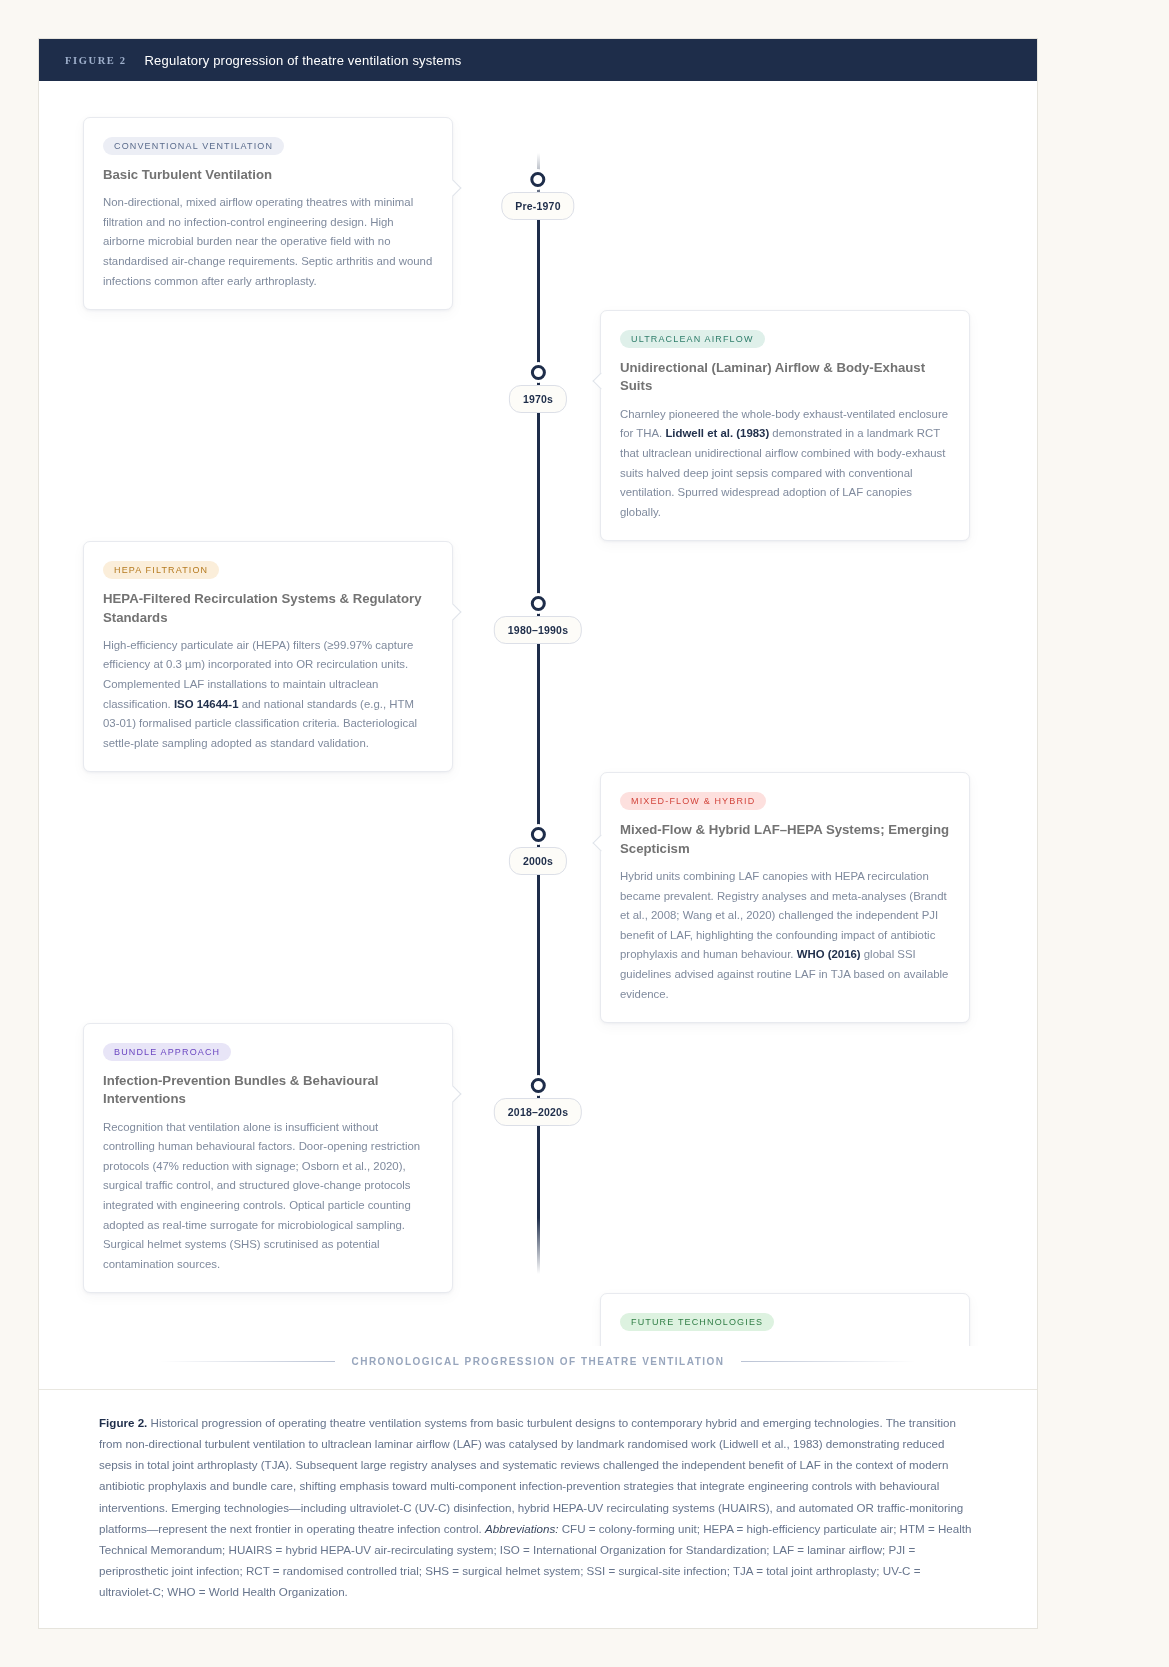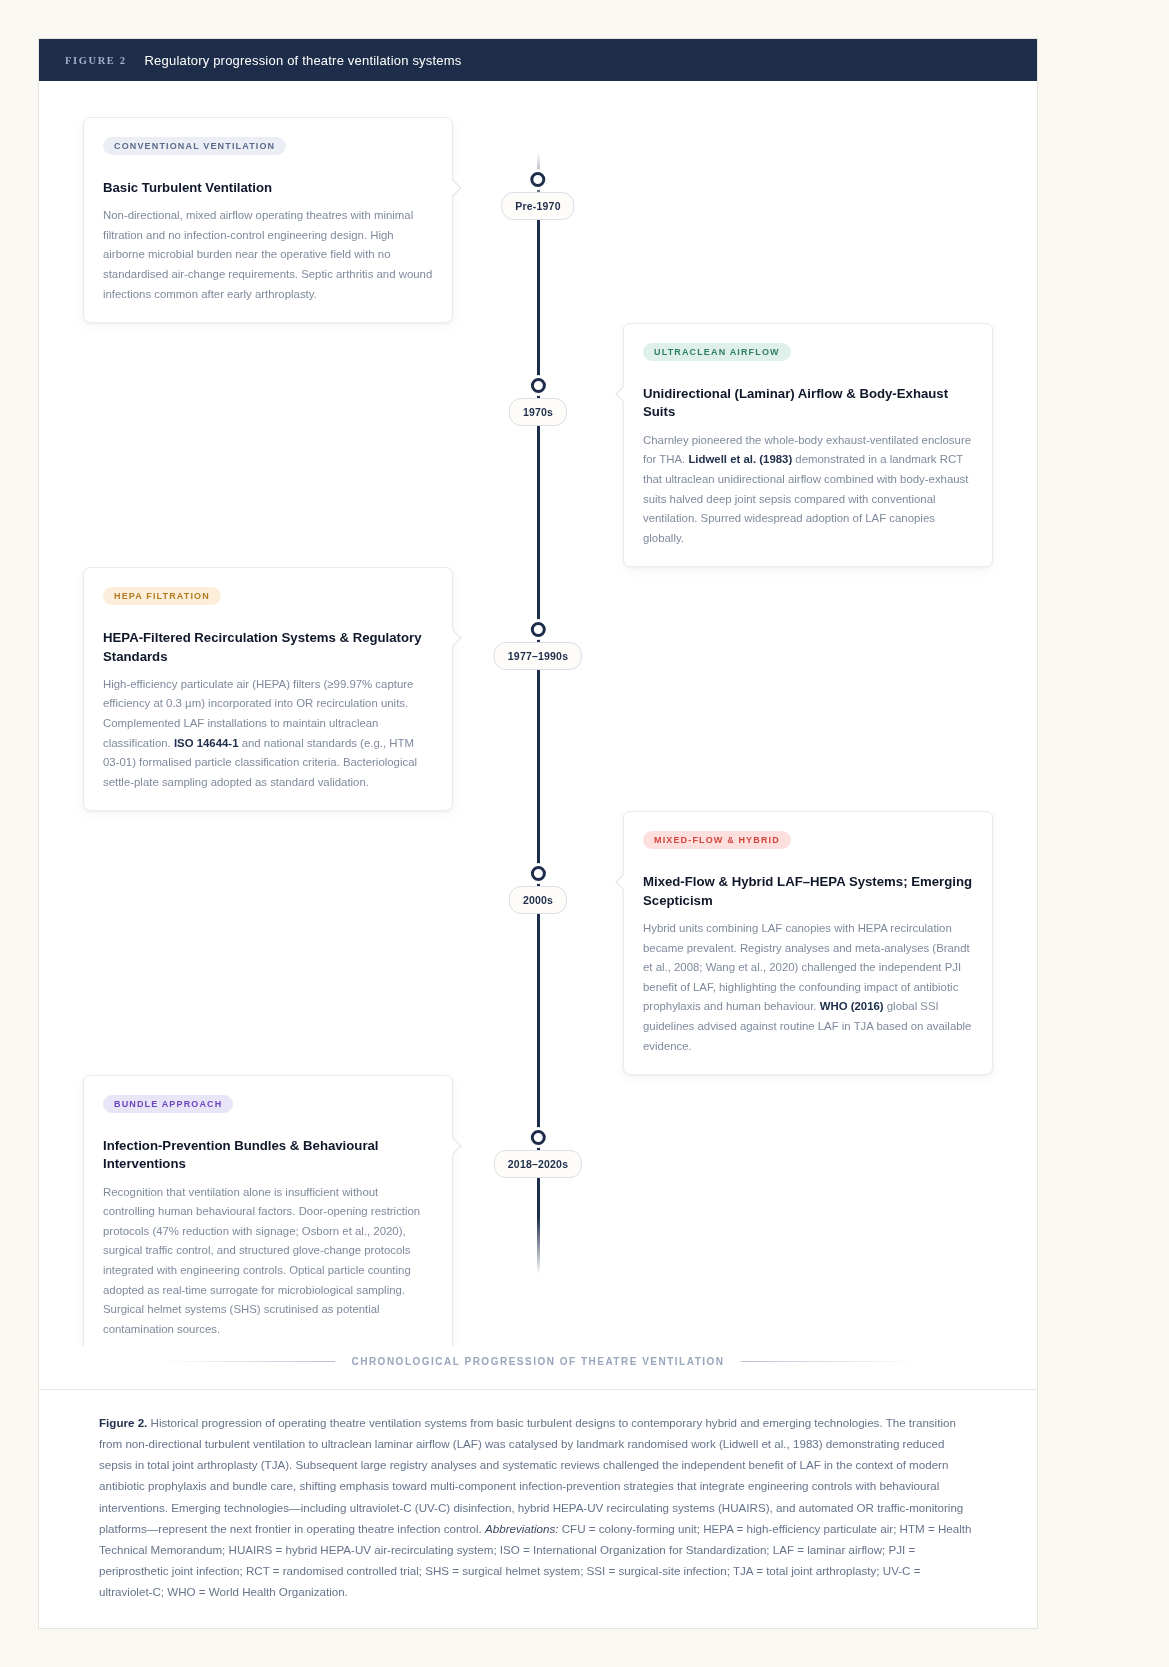--- a/index.html
+++ b/index.html
@@ -74,21 +74,21 @@
     position: relative;
     display: flex;
     align-items: flex-start;
     min-height: 40px;
   }
   .col {
     width: 50%;
     display: flex;
   }
   .col.left  { justify-content: flex-start; padding-right: 62px; }
-  .col.right { justify-content: flex-end;   padding-left: 62px; }
+  .col.right {   padding-left: 62px; }
 
   .card {
     background: #ffffff;
     border: 1px solid #e8eaef;
     border-radius: 7px;
     box-shadow: 0 1px 3px rgba(25,40,70,.055), 0 4px 14px rgba(25,40,70,.035);
     padding: 17px 19px 18px 19px;
     width: 370px;
     position: relative;
   }
@@ -100,31 +100,31 @@
     border-top: 1px solid #dfe3ea;
     border-right: 1px solid #dfe3ea;
     background: #fff;
   }
   .col.left .card::after  { right: -6.5px; transform: rotate(45deg); }
   .col.right .card::after { left:  -6.5px; transform: rotate(-135deg); }
 
   .badge {
     display: inline-block;
     font-size: 9px;
-    font-weight: bold;
+    font-weight: normal;
     letter-spacing: 1.15px;
     padding: 4px 11px 4px 11px;
     border-radius: 11px;
-    margin-bottom: 24px;
+    margin-bottom: 11px;
     text-transform: uppercase;
   }
   .card-title {
     font-size: 13.2px;
     font-weight: bold;
-    color: #0f172a;
+    color: #737373;
     line-height: 1.38;
     margin: 0 0 9px 0;
   }
   .card-body {
     font-size: 11.4px;
     line-height: 1.72;
     color: #7f8a9d;
     margin: 0;
   }
   .card-body b { color: #22314d; font-weight: bold; }
@@ -236,21 +236,21 @@
               <div class="node-pill">1970s</div>
             </div>
           </div>
           <div class="trow">
             <div class="col left">
               <div class="card"><span class="badge" style="background: rgb(251, 238, 218); color: rgb(181, 122, 31);">HEPA FILTRATION</span><div class="card-title">HEPA-Filtered Recirculation Systems &amp; Regulatory Standards</div><p class="card-body">High-efficiency particulate air (HEPA) filters (≥99.97% capture efficiency at 0.3 µm) incorporated into OR recirculation units. Complemented LAF installations to maintain ultraclean classification. <b>ISO 14644-1</b> and national standards (e.g., HTM 03-01) formalised particle classification criteria. Bacteriological settle-plate sampling adopted as standard validation.</p></div>
             </div>
             <div class="col right"></div>
             <div class="node-wrap" style="top: 55px;">
               <div class="node-dot"></div>
-              <div class="node-pill">1977–1990s</div>
+              <div class="node-pill">1980–1990s</div>
             </div>
           </div>
           <div class="trow">
             <div class="col left"></div>
             <div class="col right">
               <div class="card"><span class="badge" style="background: rgb(253, 224, 222); color: rgb(210, 69, 60);">MIXED-FLOW &amp; HYBRID</span><div class="card-title">Mixed-Flow &amp; Hybrid LAF–HEPA Systems; Emerging Scepticism</div><p class="card-body">Hybrid units combining LAF canopies with HEPA recirculation became prevalent. Registry analyses and meta-analyses (Brandt et al., 2008; Wang et al., 2020) challenged the independent PJI benefit of LAF, highlighting the confounding impact of antibiotic prophylaxis and human behaviour. <b>WHO (2016)</b> global SSI guidelines advised against routine LAF in TJA based on available evidence.</p></div>
             </div>
             <div class="node-wrap" style="top: 55px;">
               <div class="node-dot"></div>
               <div class="node-pill">2000s</div>

